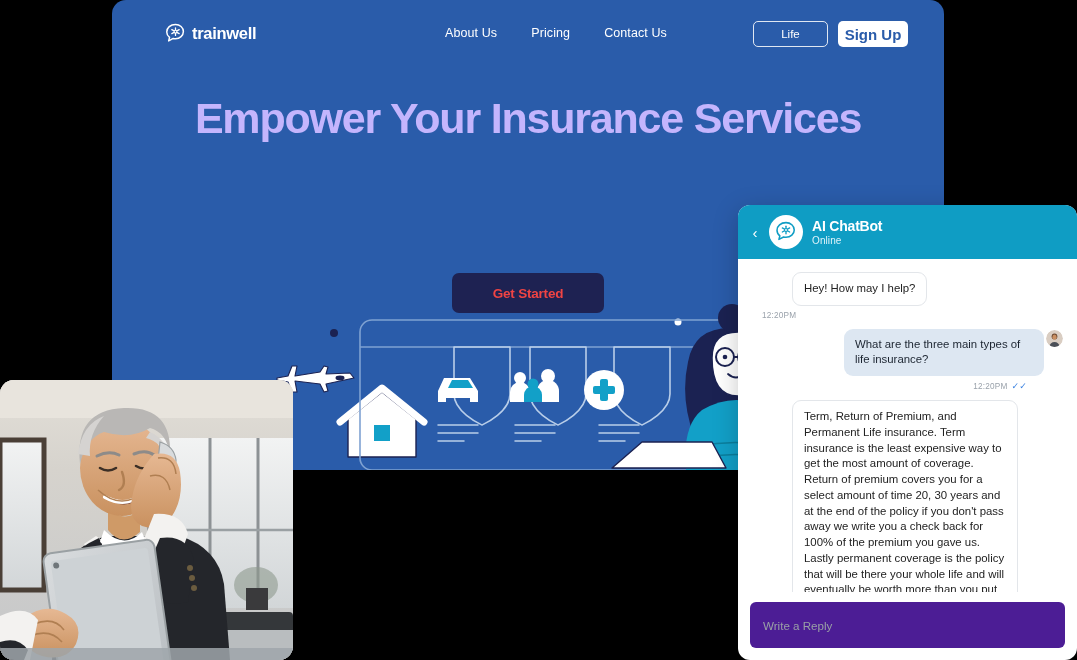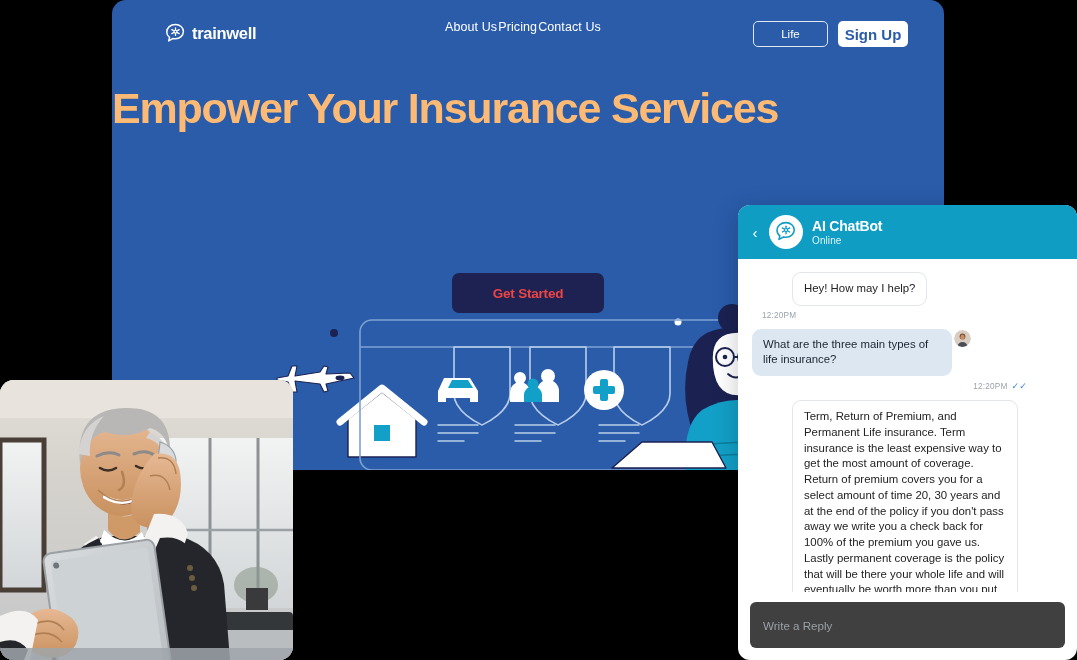--- a/index.html
+++ b/index.html
@@ -19,40 +19,40 @@
     overflow: hidden;
   }
   .navbar {
     position: absolute; top: 0; left: 0; right: 0; height: 68px;
     display: flex; align-items: center;
   }
   .logo { position: absolute; left: 53px; top: 23px; display: flex; align-items: center; gap: 6px; }
   .logo-mark { width: 21px; height: 21px; display: block; }
   .logo-text { color: #ffffff; font-size: 16.5px; font-weight: 700; letter-spacing: -0.3px; }
 
-  .nav-links { position: absolute; left: 333px; top: 20px; display: flex; gap: 1px; text-align: center; }
+  .nav-links { position: absolute; left: 333px; top: 26px; display: flex; gap: 34px; text-align: center; }
   .nav-links a { color: #ffffff; font-size: 12.5px; text-decoration: none; letter-spacing: 0.1px; white-space: nowrap; }
 
   .nav-actions { position: absolute; right: 36px; top: 21px; display: flex; gap: 10px; align-items: center; }
   .btn-login {
     width: 75px; height: 26px; border: 1.2px solid rgba(255,255,255,.85);
     border-radius: 5px; color: #fff; font-size: 11.5px;
     display: flex; align-items: center; justify-content: center; background: transparent;
     font-family: "Liberation Sans", sans-serif; cursor: pointer;
   }
   .btn-signup {
     width: 70px; height: 26px; background: #ffffff; border: none;
     border-radius: 5px; color: #2a5caa; font-size: 15px; font-weight: 600;
     display: flex; align-items: center; justify-content: center;
     font-family: "Liberation Sans", sans-serif; cursor: pointer;
   }
 
   .headline {
-    position: absolute; top: 86px; left: 0; width: 100%;
-    color: #fdba74;
+    position: absolute; top: 96px; left: 0; width: 100%;
+    text-align: center; color: #c4b5fd;
     font-size: 43px; font-weight: 800; line-height: 1.04; letter-spacing: -1.2px;
   }
   .subhead {
     position: absolute; top: 188px; left: 0; width: 100%;
     text-align: center; color: #e6edf7; font-size: 13.2px; letter-spacing: -0.1px;
   }
   .cta {
     position: absolute; top: 249px; left: 50%; transform: translateX(-50%);
     width: 152px; height: 40px; background: #1e2252; color: #ef4444;
     border: none; border-radius: 7px; font-size: 13.5px; font-weight: 600;
@@ -87,40 +87,40 @@
     display: flex; align-items: center; justify-content: center; flex: 0 0 auto;
   }
   .chat-title { color: #fff; font-size: 14px; font-weight: 700; letter-spacing: -0.2px; line-height: 1.15; }
   .chat-status { color: #dff3fa; font-size: 10px; letter-spacing: 0.1px; }
 
   .chat-body {
     flex: 1 1 auto; padding: 13px 14px 0 14px; overflow: hidden;
     display: flex; flex-direction: column;
   }
   .msg-row { display: flex; margin-bottom: 2px; }
-  .msg-row.out { align-items: flex-start; gap: 2px; }
+  .msg-row.out { justify-content: flex-end; align-items: flex-start; gap: 2px; }
   .bubble-bot {
     background: #fff; border: 1px solid #e3e6ea; border-radius: 9px;
     padding: 8px 11px; font-size: 11.4px; color: #222; line-height: 1.38;
     max-width: 226px;
     margin-left: 40px;
   }
   .bubble-user {
     background: #dde7f2; border-radius: 9px; padding: 8px 11px;
     font-size: 11.4px; color: #1b2430; line-height: 1.38; max-width: 200px;
   }
   .ts { font-size: 8.2px; color: #9aa2ab; margin: 3px 0 9px 10px; letter-spacing: 0.2px; }
   .ts.right { text-align: right; margin-right: 36px; display: flex; justify-content: flex-end; gap: 4px; align-items: center; }
   .tick { color: #3b82e0; font-size: 9px; }
   .uava { width: 17px; height: 17px; border-radius: 50%; flex: 0 0 auto; overflow: hidden; margin-top: 1px; }
   .uava svg { display: block; }
 
   .chat-input-wrap { padding: 10px 12px 12px 12px; flex: 0 0 auto; }
   .chat-input {
-    width: 100%; height: 46px; background: #404040; border: none; border-radius: 6px;
+    width: 100%; height: 46px; background: #4c1d95; border: none; border-radius: 6px;
     padding: 0 13px; font-size: 11.6px; color: #9aa0a6;
     font-family: "Liberation Sans", sans-serif;
   }
   .chat-input::placeholder { color: #9aa0a6; }
 </style>
 </head>
 <body>
 
 <div id="stage">
 

